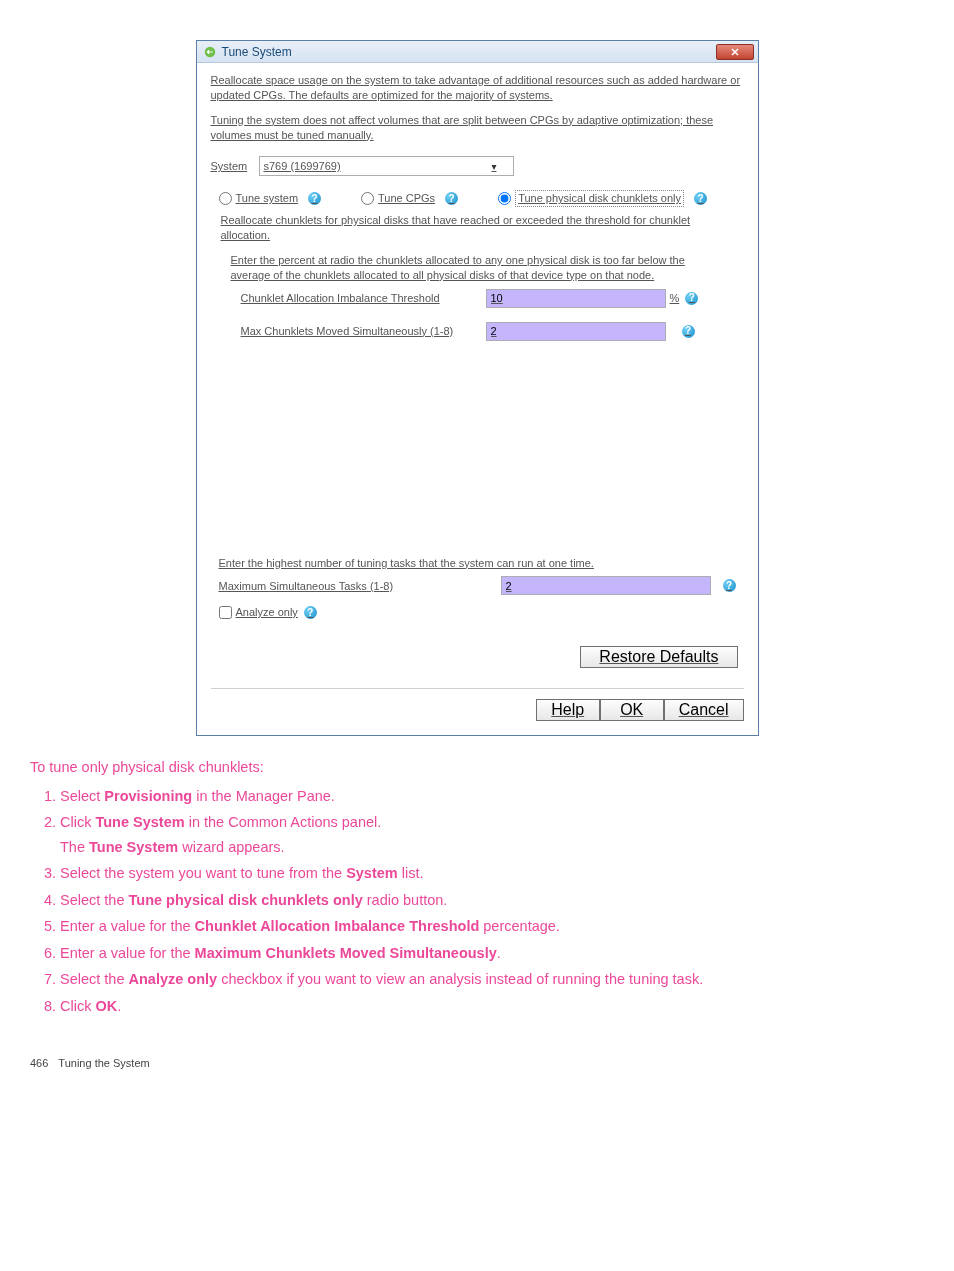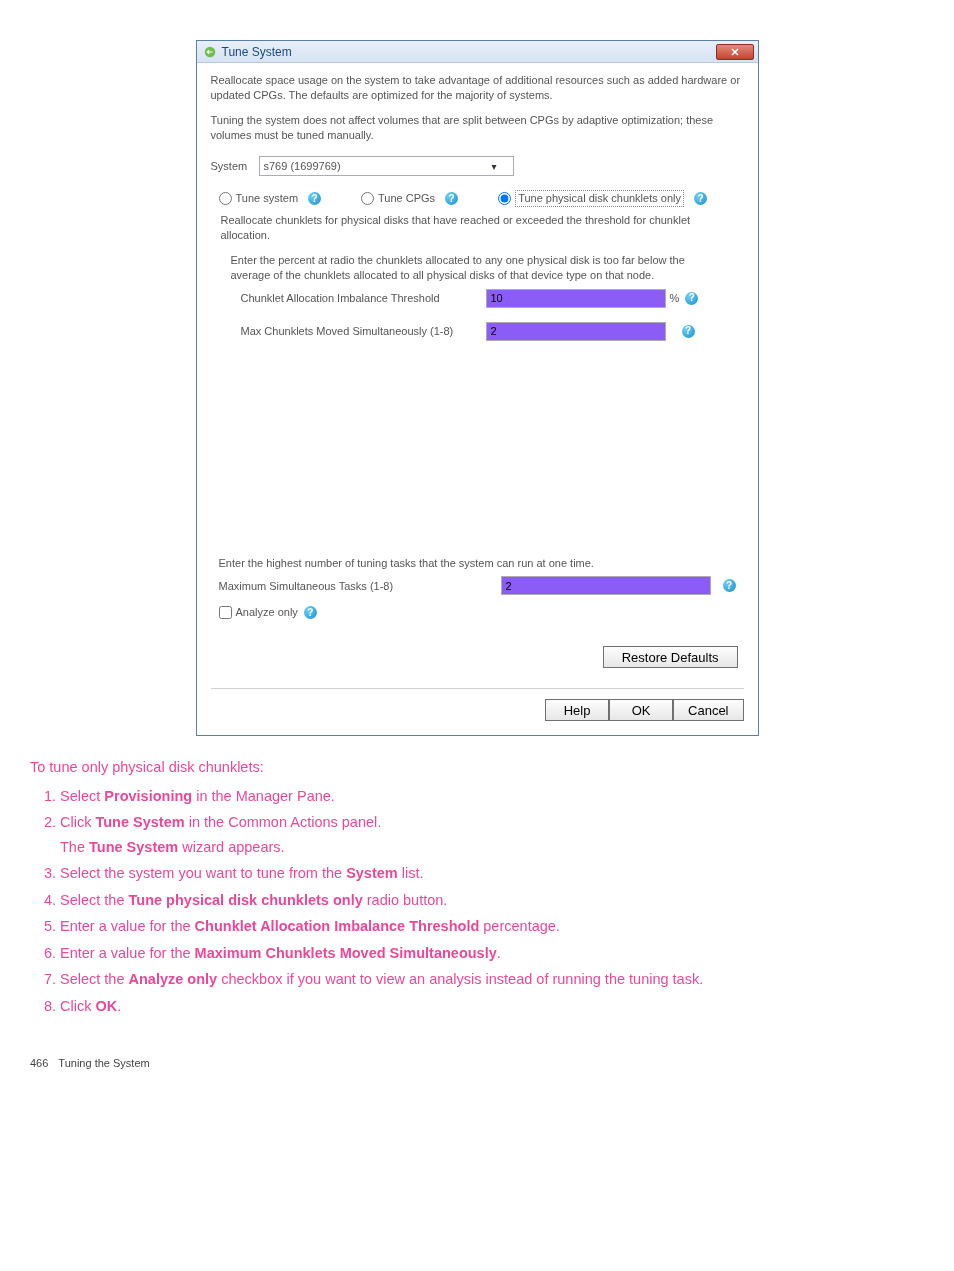--- a/index.html
+++ b/index.html
@@ -32,21 +32,21 @@
   .title-text { color: #1a4a78; font-size: 12px; }
   .close-btn {
     width: 38px; height: 16px;
     background: linear-gradient(#e58a7d,#c34430);
     border: 1px solid #8a2f25;
     border-radius: 2px;
     display: flex; align-items: center; justify-content: center;
     cursor: pointer;
   }
   .close-btn svg { width: 8px; height: 8px; }
-  .dlg-body { padding: 10px 14px 14px 14px; color: #555; font-size: 11px; line-height: 1.35; }
+  .dlg-body { padding: 10px 14px 14px 14px; color: #555; font-size: 11px; line-height: 1.35; text-decoration: underline; }
   .para { margin-bottom: 10px; }
   .row { display: flex; align-items: center; margin: 14px 0; }
   .lbl { width: 48px; }
   .combo {
     border: 1px solid #abadb3;
     height: 20px; width: 255px;
     display: flex; align-items: center; justify-content: space-between;
     padding: 0 16px 0 4px; background: #fff; font-size: 11px;
   }
   .combo .chev { font-size: 10px; color: #333; }
@@ -61,32 +61,32 @@
     margin-left: 2px;
     cursor: default;
   }
   .dotted-link { border: 1px dotted #888; padding: 0 2px; }
   .sub-para { margin: 6px 10px 10px 10px; }
   .indent-block { margin: 4px 20px 14px 20px; }
   .field-row { display: flex; align-items: center; margin-top: 6px; }
   .field-label { width: 255px; padding-left: 10px; }
   .text-input {
     border: 1px solid #abadb3; height: 19px; padding: 0 4px;
-    font-size: 11px; background: #8b5cf6;
+    font-size: 11px; background: #c4b5fd;
   }
   .w180 { width: 180px; }
   .w210 { width: 210px; }
   .pct { margin-left: 4px; margin-right: 4px; }
   .bottom-block { margin-top: 215px; }
   .checkbox-row { display: flex; align-items: center; gap: 4px; margin: 10px 0 0 8px; }
   .checkbox-row input { margin: 0; }
   .btn {
     background: linear-gradient(#fdfdfd,#e7e7e7);
     border: 1px solid #707070; height: 22px;
-    padding: 0 18px; font-size: 13px; cursor: pointer;
+    padding: 0 18px; font-size: 16px; cursor: pointer;
   }
   .restore-row { display: flex; justify-content: flex-end; margin: 26px 6px 20px 0; }
   .footer-row {
     display: flex; justify-content: flex-end; 
     border-top: 1px solid #d0d0d0; padding-top: 10px; margin-top: 10px;
   }
   .btn-sm { padding: 0 14px; min-width: 64px; }
 
   .doc { margin: 16px 0 0 0; font-size: 14.5px; line-height: 1.55; color: #ec4899; font-family: "Segoe UI", Arial, sans-serif; }
   .doc .lead { margin-bottom: 6px; }

